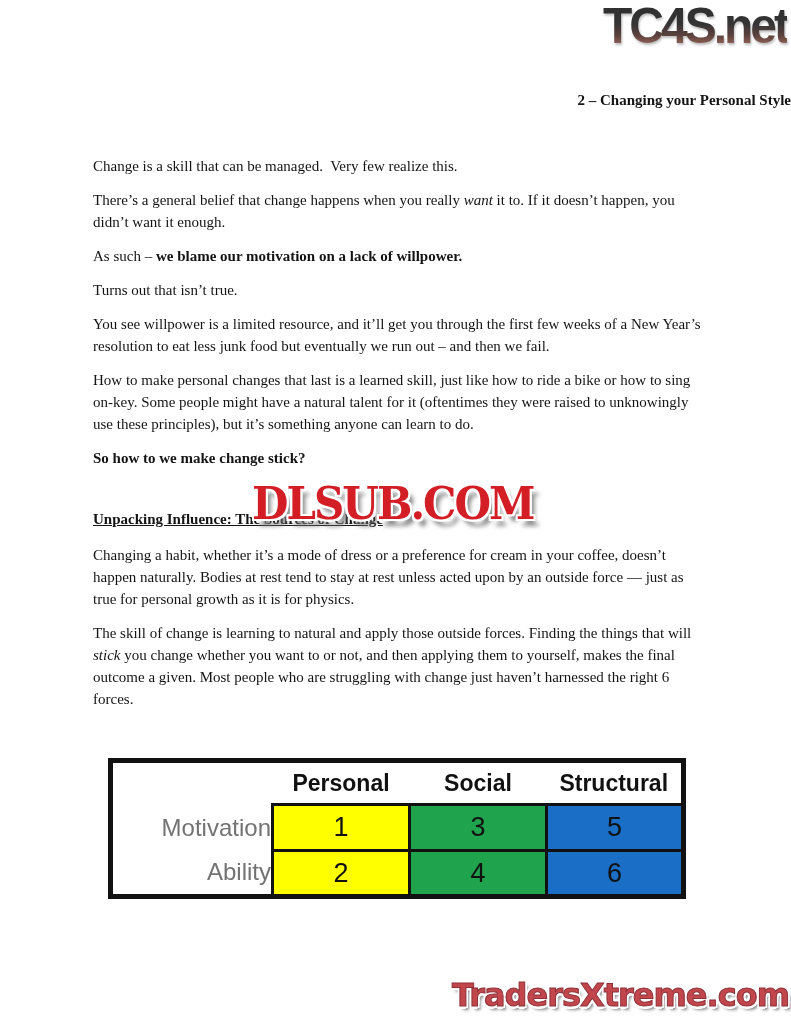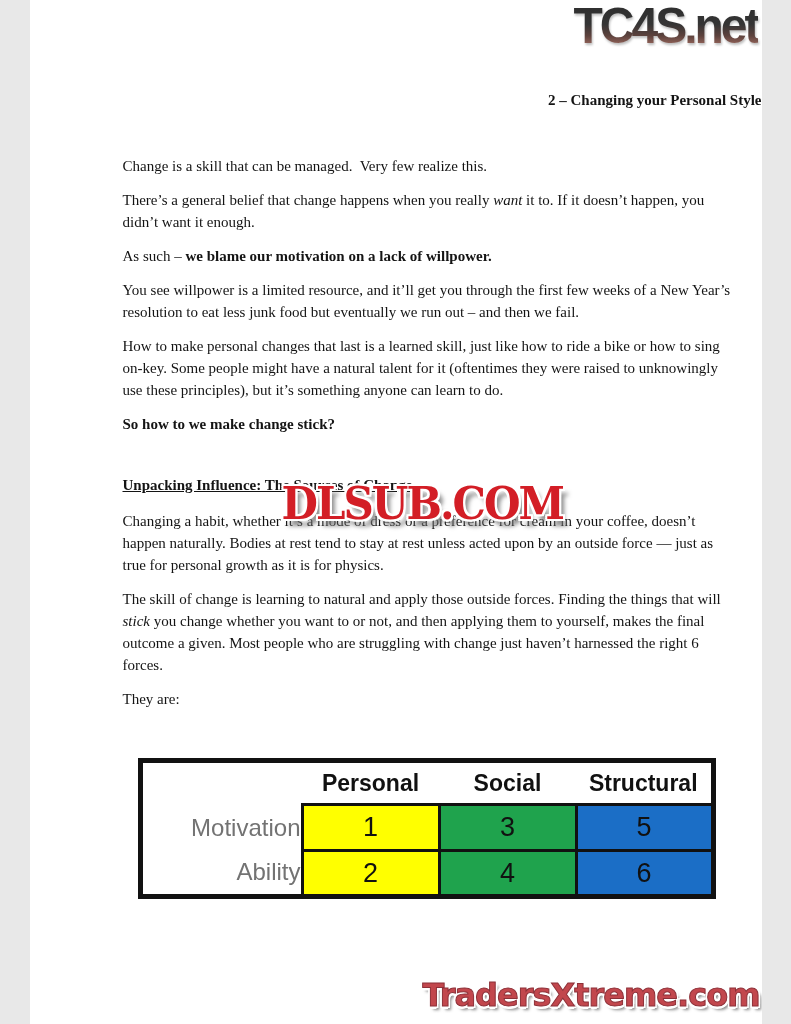--- a/index.html
+++ b/index.html
@@ -1,19 +1,19 @@
 <!DOCTYPE html>
 <html><head>
 <meta charset="utf-8">
 <style>
   * { box-sizing: border-box; }
   html, body { margin: 0; padding: 0; background: #e8e8e8; }
   .page {
     position: relative;
-    width: 732px;
+    width: 791px;
     height: 1024px;
     margin: 0 auto;
     background: #ffffff;
     overflow: hidden;
     font-family: "Liberation Serif", serif;
     color: #141414;
   }
 
   
   .tc4s {
@@ -146,27 +146,27 @@
 <div class="page">
 
   <div class="tc4s">TC4S.net</div>
 
   <div class="doc-title">2 – Changing your Personal Style</div>
 
   <div class="content">
       <p class="para"><span>Change is a skill that can be managed.&nbsp; Very few realize this.</span></p>
       <p class="para"><span>There’s a general belief that change happens when you really </span><span style="font-style: italic;">want</span><span> it to. If it doesn’t happen, you didn’t want it enough.</span></p>
       <p class="para"><span>As such – </span><span style="font-weight: bold;">we blame our motivation on a lack of willpower.</span></p>
+      <p class="para"><span>Turns out that isn’t true.</span></p>
       <p class="para"><span>You see willpower is a limited resource, and it’ll get you through the first few weeks of a New Year’s resolution to eat less junk food but eventually we run out – and then we fail.</span></p>
       <p class="para"><span>How to make personal changes that last is a learned skill, just like how to ride a bike or how to sing on-key. Some people might have a natural talent for it (oftentimes they were raised to unknowingly use these principles), but it’s something anyone can learn to do.</span></p>
       <p class="para"><span style="font-weight: bold;">So how to we make change stick?</span></p>
       <p class="para heading"><span class="u" style="font-weight: bold;">Unpacking Influence: The Sources of Change</span></p>
       <p class="para"><span>Changing a habit, whether it’s a mode of dress or a preference for cream in your coffee, doesn’t happen naturally. Bodies at rest tend to stay at rest unless acted upon by an outside force — just as true for personal growth as it is for physics.</span></p>
       <p class="para"><span>The skill of change is learning to natural and apply those outside forces. Finding the things that will </span><span style="font-style: italic;">stick</span><span> you change whether you want to or not, and then applying them to yourself, makes the final outcome a given. Most people who are struggling with change just haven’t harnessed the right 6 forces.</span></p>
-      <p class="para"><span>They are:</span></p>
     </div>
 
   <div class="dlsub">DLSUB.COM</div>
 
   <table class="forces-table">
     <thead>
       <tr>
           <th></th>
           <th>Personal</th>
           <th>Social</th>

